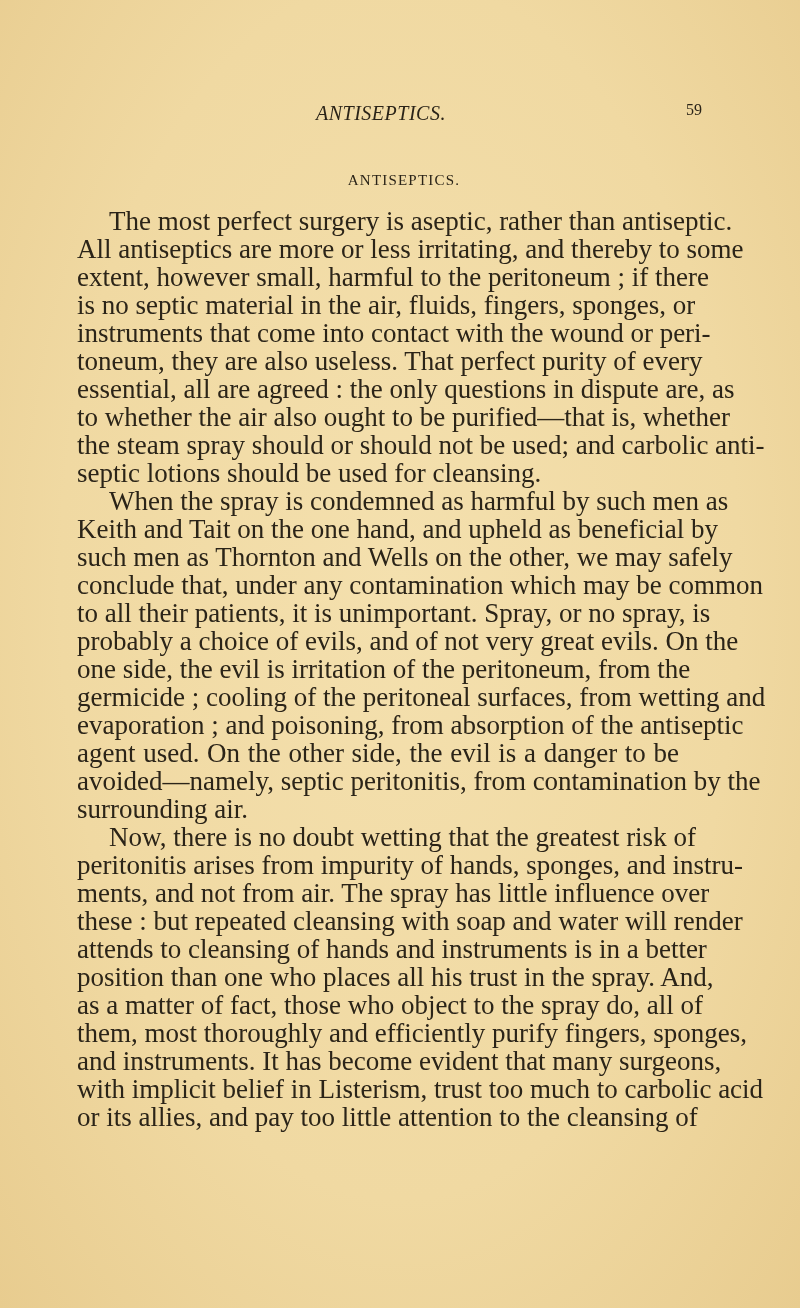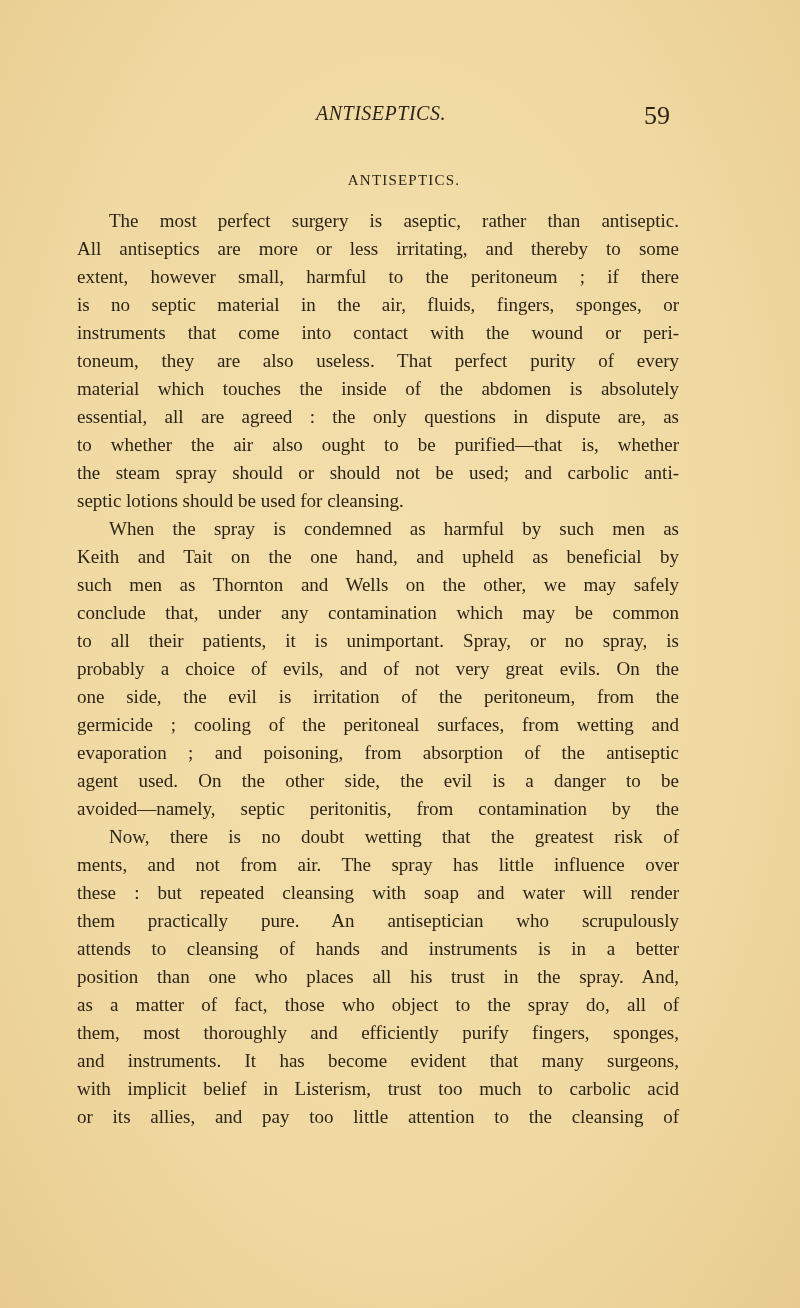--- a/index.html
+++ b/index.html
@@ -12,31 +12,31 @@
       position: relative;
     }
     .running-head {
       position: absolute; top: 102px; left: 0; width: 800px; height: 30px;
     }
     .running-title {
       position: absolute; left: 316px; top: 0;
       font-style: italic; font-size: 20px; letter-spacing: 0.5px;
     }
     .page-number {
-      position: absolute; left: 644px; top: -1px;
-      font-size: 26px;
+      position: absolute; left: 686px; top: -1px;
+      font-size: 16px;
     }
     .section-title {
       position: absolute; top: 172px; left: 0; width: 800px;
       text-align: center; font-size: 15px; letter-spacing: 1.2px;
       padding-left: 8px; box-sizing: border-box;
     }
     .body-text {
       position: absolute; top: 207px; left: 77px; width: 602px;
-      font-size: 19px; line-height: 28px;
+      font-size: 27px; line-height: 28px;
     }
     .line {
       display: block; height: 28px; white-space: nowrap;
       text-align: justify; text-align-last: justify;
     }
     .line.indent { padding-left: 32px; }
     .line.last { text-align-last: left; }
   </style>
 </head>
 <body>
@@ -48,40 +48,40 @@
 
 <div class="section-title">ANTISEPTICS.</div>
 
 <div class="body-text" id="body-text">
     <span class="line indent">The most perfect surgery is aseptic, rather than antiseptic.</span>
     <span class="line">All antiseptics are more or less irritating, and thereby to some</span>
     <span class="line">extent, however small, harmful to the peritoneum ; if there</span>
     <span class="line">is no septic material in the air, fluids, fingers, sponges, or</span>
     <span class="line">instruments that come into contact with the wound or peri-</span>
     <span class="line">toneum, they are also useless.  That perfect purity of every</span>
-    <span class="line">material which touches the inside of the abdomen is absolutely</span>
     <span class="line">essential, all are agreed : the only questions in dispute are, as</span>
     <span class="line">to whether the air also ought to be purified—that is, whether</span>
     <span class="line">the steam spray should or should not be used; and carbolic anti-</span>
     <span class="line last">septic lotions should be used for cleansing.</span>
     <span class="line indent">When the spray is condemned as harmful by such men as</span>
     <span class="line">Keith and Tait on the one hand, and upheld as beneficial by</span>
     <span class="line">such men as Thornton and Wells on the other, we may safely</span>
     <span class="line">conclude that, under any contamination which may be common</span>
     <span class="line">to all their patients, it is unimportant.  Spray, or no spray, is</span>
     <span class="line">probably a choice of evils, and of not very great evils.  On the</span>
     <span class="line">one side, the evil is irritation of the peritoneum, from the</span>
     <span class="line">germicide ; cooling of the peritoneal surfaces, from wetting and</span>
     <span class="line">evaporation ; and poisoning, from absorption of the antiseptic</span>
     <span class="line">agent used.  On the other side, the evil is a danger to be</span>
     <span class="line">avoided—namely, septic peritonitis, from contamination by the</span>
+    <span class="line last">surrounding air.</span>
     <span class="line indent">Now, there is no doubt wetting that the greatest risk of</span>
+    <span class="line">peritonitis arises from impurity of hands, sponges, and instru-</span>
     <span class="line">ments, and not from air.  The spray has little influence over</span>
     <span class="line">these : but repeated cleansing with soap and water will render</span>
-    <span class="line">them practically pure.  An antiseptician who scrupulously</span>
     <span class="line">attends to cleansing of hands and instruments is in a better</span>
     <span class="line">position than one who places all his trust in the spray.  And,</span>
     <span class="line">as a matter of fact, those who object to the spray do, all of</span>
     <span class="line">them, most thoroughly and efficiently purify fingers, sponges,</span>
     <span class="line">and instruments.  It has become evident that many surgeons,</span>
     <span class="line">with implicit belief in Listerism, trust too much to carbolic acid</span>
     <span class="line">or its allies, and pay too little attention to the cleansing of</span>
   </div>
 
 </body></html>

